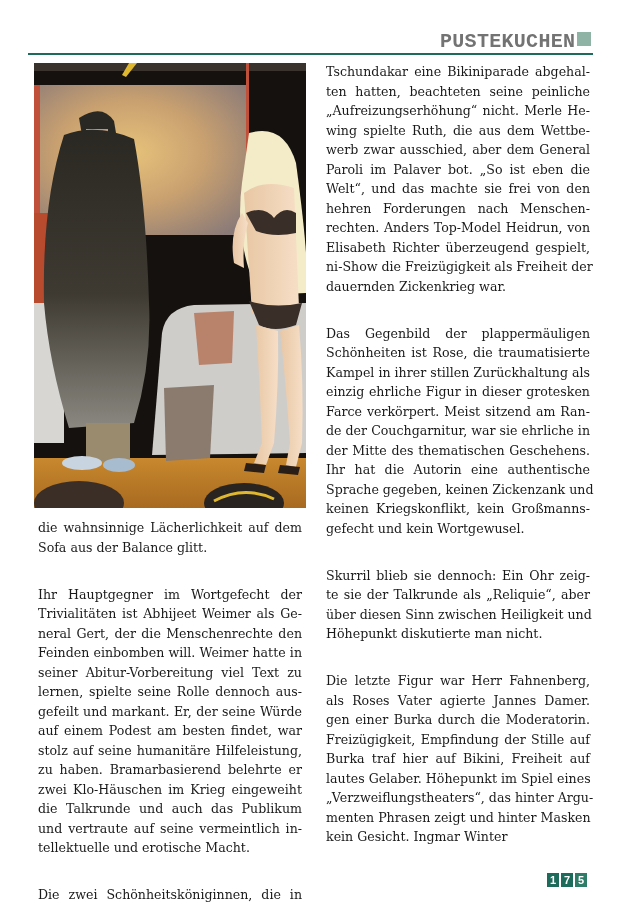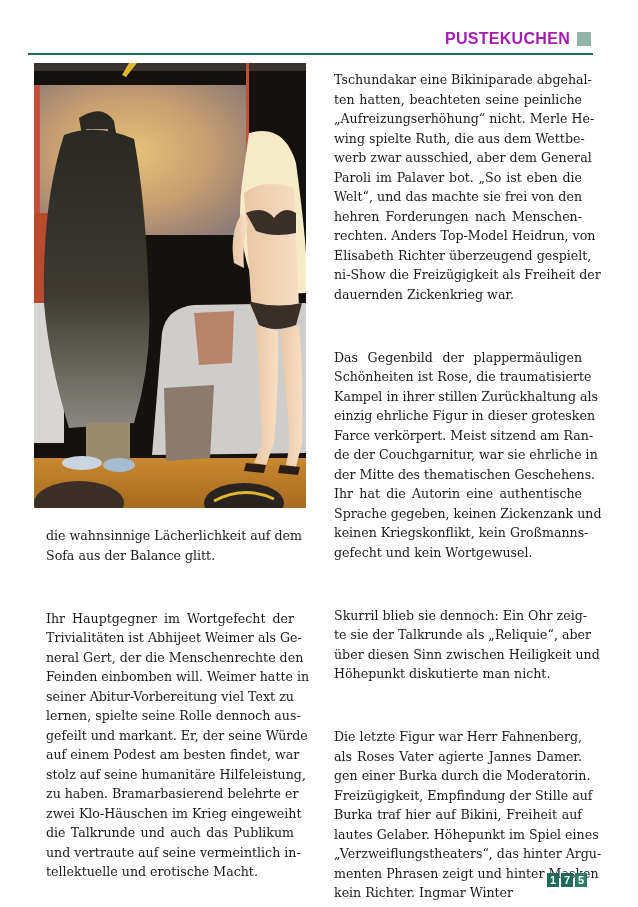--- a/index.html
+++ b/index.html
@@ -5,42 +5,42 @@
     html, body { margin: 0; padding: 0; }
     body {
       width: 638px; height: 907px; background: #ffffff;
       position: relative; overflow: hidden;
       font-family: "DejaVu Serif", "Liberation Serif", serif;
       color: #1a1a1a;
     }
     .header-title {
       position: absolute; left: 440px; top: 30px; width: 130px;
       text-align: right;
-      font-family: Liberation Sans, sans-serif;
-      font-weight: bold; font-size: 16px; letter-spacing: 0.3px;
-      color: #a21caf;
+      font-family: Liberation Mono, monospace;
+      font-weight: bold; font-size: 20px; letter-spacing: 0.3px;
+      color: #737373;
     }
     .header-square {
       position: absolute; left: 577px; top: 32px; width: 14px; height: 14px;
       background: #8fb3a5;
     }
     .header-rule {
       position: absolute; left: 28px; top: 53px; width: 565px; height: 1.5px;
       background: #1d6b5a;
     }
     .photo {
       position: absolute; left: 34px; top: 63px; width: 272px; height: 445px;
       overflow: hidden; background: #1b1410;
     }
     .photo svg { display: block; }
     .col {
       position: absolute; width: 272px;
       font-size: 12.6px; line-height: 19.5px;
     }
-    .col p { margin: 12px; text-align: justify; }
+    .col p { margin: 4px; text-align: justify; }
     .col .line { display: block; text-align: justify; text-align-last: justify; white-space: nowrap; }
     .col .line.last { text-align-last: left; }
     .col .gap { height: 19.5px; }
     .col-left { left: 34px; top: 514px; }
     .col-right { left: 322px; top: 58px; }
     .page-number {
       position: absolute; left: 547px; top: 873px; display: flex; gap: 2px;
     }
     .page-number .digit {
       width: 12px; height: 14px; background: #1d6b5a; color: #ffffff;
@@ -181,21 +181,21 @@
   <div class="gap"></div>
   <p>
     <span class="line">Die letzte Figur war Herr Fahnenberg,</span>
     <span class="line">als Roses Vater agierte Jannes Damer.</span>
     <span class="line">gen einer Burka durch die Moderatorin.</span>
     <span class="line">Freizügigkeit, Empfindung der Stille auf</span>
     <span class="line">Burka traf hier auf Bikini, Freiheit auf</span>
     <span class="line">lautes Gelaber. Höhepunkt im Spiel eines</span>
     <span class="line">„Verzweiflungstheaters“, das hinter Argu-</span>
     <span class="line">menten Phrasen zeigt und hinter Masken</span>
-    <span class="line last">kein Richter. Ingmar Winter</span>
+    <span class="line last">kein Gesicht. Ingmar Winter</span>
   </p>
 </div>
 
 <div class="page-number">
   <div class="digit">1</div>
   <div class="digit">7</div>
   <div class="digit">5</div>
 </div>
 
 </body></html>

